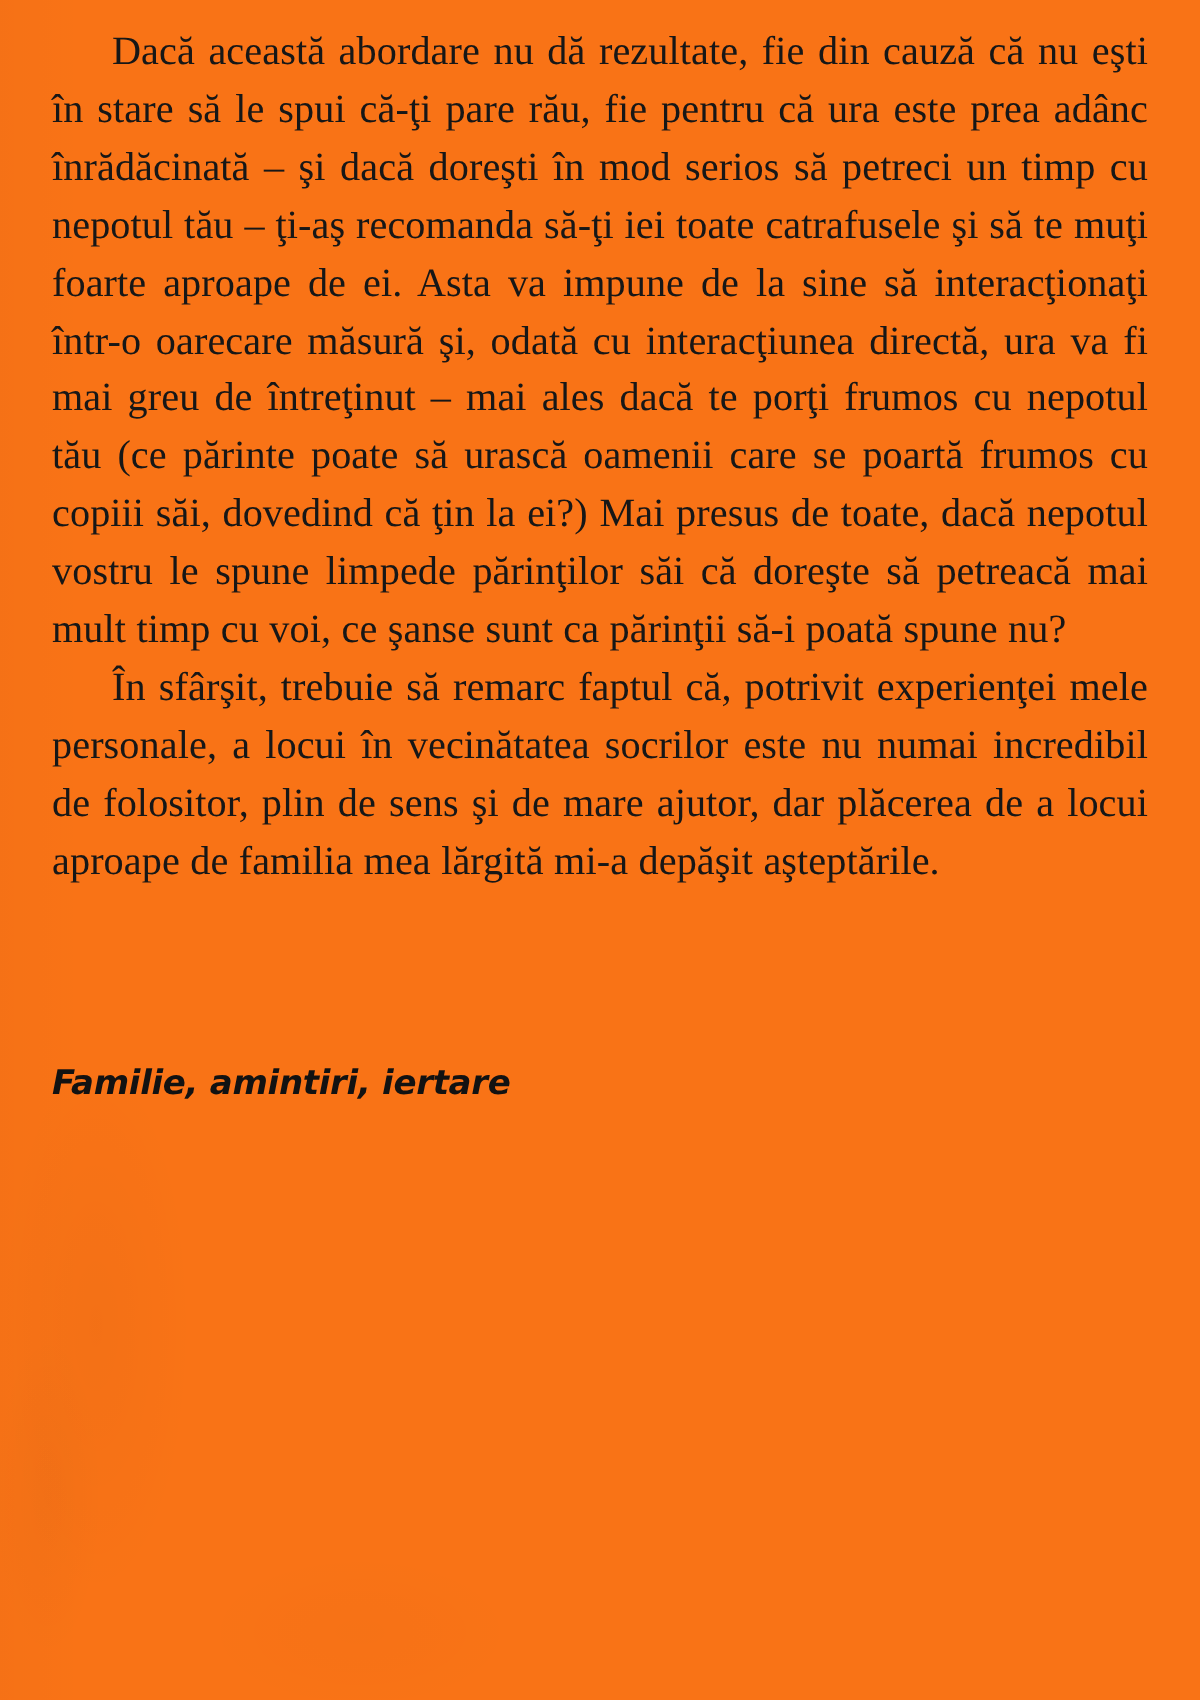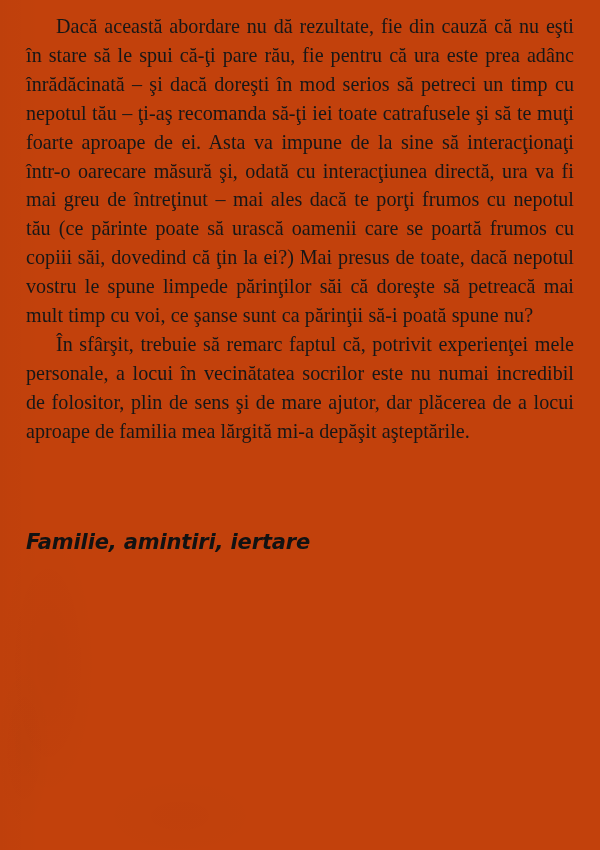--- a/index.html
+++ b/index.html
@@ -12,21 +12,21 @@
     width: 600px;
     height: 850px;
     overflow: hidden;
     font-family: "Liberation Serif", "DejaVu Serif", serif;
   }
 
   .page {
     position: relative;
     width: 600px;
     height: 850px;
-    background: #c2410c;
+    background: #f97316;
     box-sizing: border-box;
   }
 
   
   .paper-texture {
     position: absolute;
     inset: 0;
     pointer-events: none;
     background:
       radial-gradient(ellipse 70px 200px at 8% 78%, rgba(0,0,0,0.022), rgba(0,0,0,0) 70%),
@@ -62,21 +62,21 @@
   }
 
   .keywords-line {
     position: absolute;
     left: 26px;
     top: 532px;
     width: 548px;
     font-family: "DejaVu Sans", "Liberation Sans", sans-serif;
     font-weight: bold;
     font-style: italic;
-    font-size: 21px;
+    font-size: 17px;
     line-height: 20px;
     letter-spacing: -0.15px;
     color: #121212;
     white-space: nowrap;
   }
 </style>
 </head>
 <body>
 
 <div class="page">

